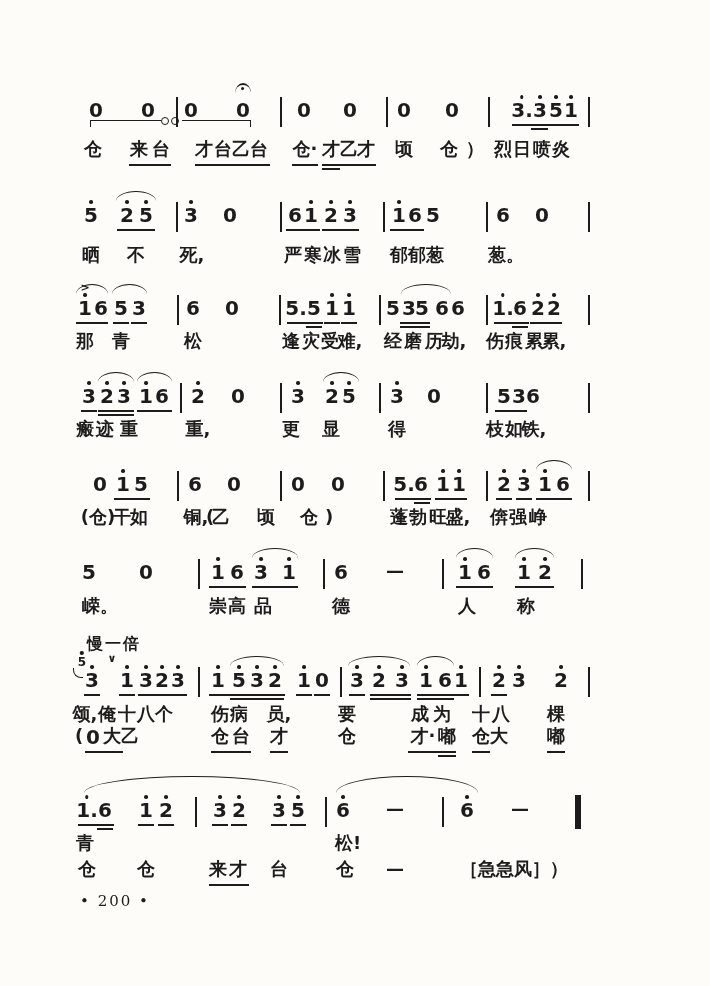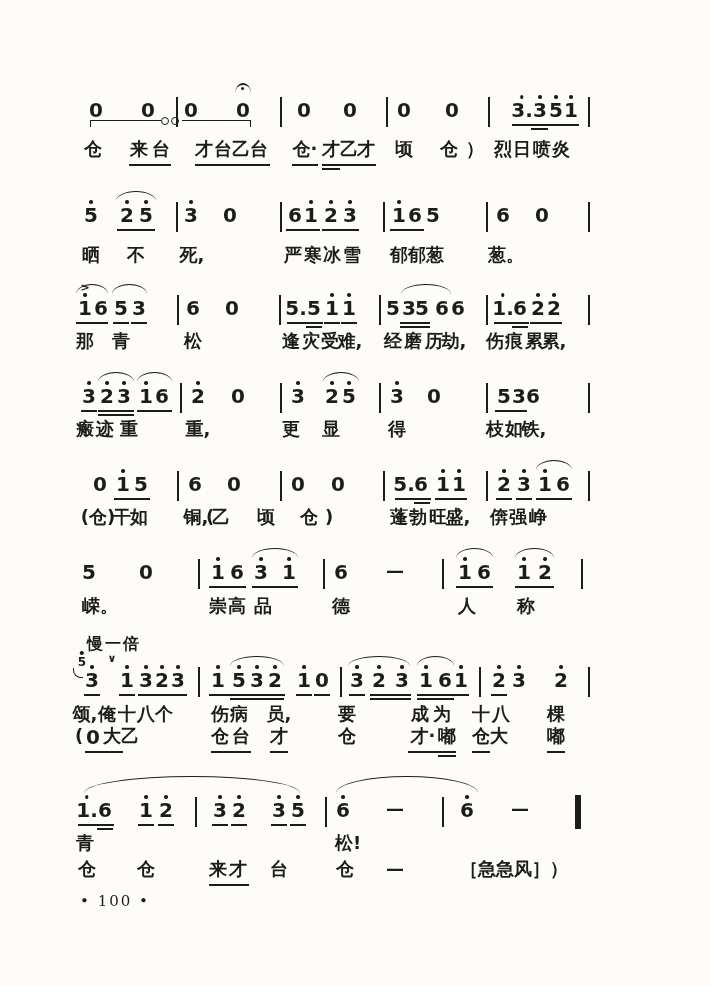--- a/index.html
+++ b/index.html
@@ -29,21 +29,21 @@
   .slur{height:9px;border-top:1.8px solid #1c1c1c;border-radius:50% 50% 0 0 / 100% 100% 0 0;}
   .hline{height:1.4px;background:#1c1c1c;}
   .vline{width:1.4px;background:#1c1c1c;}
   .ring{width:6px;height:6px;border:1.3px solid #1c1c1c;border-radius:50%;}
   .ghook{width:9px;height:9px;border-left:1.6px solid #1c1c1c;border-bottom:1.6px solid #1c1c1c;border-bottom-left-radius:8px;}
 </style>
 </head>
 <body>
 
 <div class="page" id="score">
-  <div class="tok pagenum" style="left:115px;top:894px">• 100 •</div>
+  <div class="tok pagenum" style="left:115px;top:894px">• 200 •</div>
 <div class="system">
       <div class="tok n" style="left: 96px; top: 100px;">0</div>
       <div class="tok n" style="left: 148px; top: 100px;">0</div>
       <div class="tok n" style="left: 191px; top: 100px;">0</div>
       <div class="tok n" style="left: 243px; top: 100px;">0<i class="fer"></i></div>
       <div class="tok n" style="left: 304px; top: 100px;">0</div>
       <div class="tok n" style="left: 350px; top: 100px;">0</div>
       <div class="tok n" style="left: 404px; top: 100px;">0</div>
       <div class="tok n" style="left: 452px; top: 100px;">0</div>
       <div class="tok n" style="left: 522px; top: 100px;">3.<i class="odot"></i></div>

